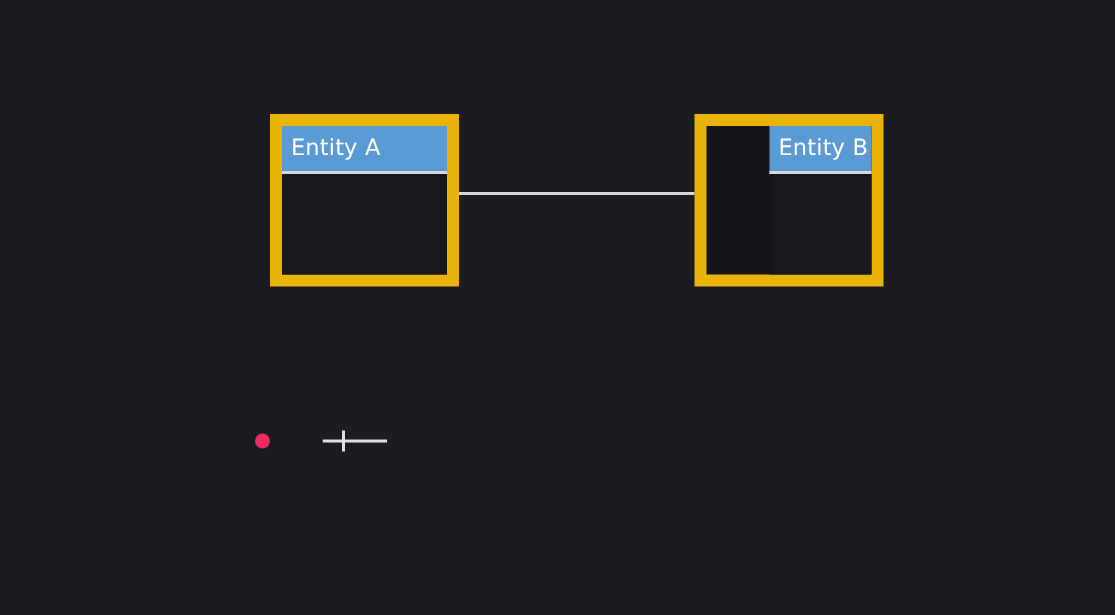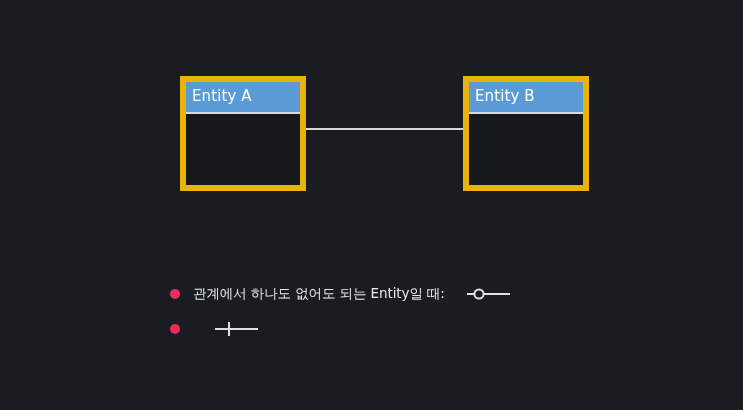--- a/index.html
+++ b/index.html
@@ -17,42 +17,42 @@
 
   #canvas {
     position: absolute;
     inset: 0;
   }
 
   
   .entity {
     position: absolute;
     box-sizing: border-box;
-    border: 6px solid #eab308;
+    border: 8px solid #eab308;
     background: #141519;
     display: flex;
     flex-direction: column;
   }
   .entity-header {
     background: #5b9bd5;
     color: #ffffff;
     font-size: 15px;
     line-height: 1;
     padding: 7px 0 8px 6px;
     letter-spacing: 0.1px;
     border-bottom: 2px solid #d8d8d8;
     white-space: nowrap;
   }
   .entity-body {
     flex: 1 1 auto;
     background: #17181c;
   }
 
   #entity-a { left: 180px; top: 76px;  width: 126px; height: 115px; }
-  #entity-b { left: 463px; top: 76px;  width: 126px; height: 115px; }
+  #entity-b { left: 463px; top: 76px;  width: 126px; height: 115px; padding-left: 42px; }
 
   
   .connector {
     position: absolute;
     left: 306px;
     top: 128px;
     width: 157px;
     height: 2px;
     background: #d8d8d8;
   }
@@ -102,29 +102,20 @@
 
   <div class="entity" id="entity-b">
     <div class="entity-header">Entity B</div>
     <div class="entity-body"></div>
   </div>
 
   <div class="connector"></div>
 
   <div class="legend">
 
-    <div class="legend-row">
-      <span class="legend-bullet"></span>
-      <span class="legend-text">관계에서 하나도 없어도 되는 Entity일 때:</span>
-      <svg class="legend-symbol" width="44" height="16" viewBox="0 0 44 16">
-        <line x1="0" y1="8" x2="7" y2="8" stroke="#e0e0e0" stroke-width="2"></line>
-        <circle cx="12" cy="8" r="4.6" fill="none" stroke="#e0e0e0" stroke-width="2"></circle>
-        <line x1="17" y1="8" x2="43" y2="8" stroke="#e0e0e0" stroke-width="2"></line>
-      </svg>
-    </div>
 
     <div class="legend-row">
       <span class="legend-bullet"></span>
       <svg class="legend-symbol" width="44" height="16" viewBox="0 0 44 16">
         <line x1="0" y1="8" x2="43" y2="8" stroke="#e0e0e0" stroke-width="2"></line>
         <line x1="14" y1="1" x2="14" y2="15" stroke="#e0e0e0" stroke-width="2"></line>
       </svg>
     </div>
 
   </div>

